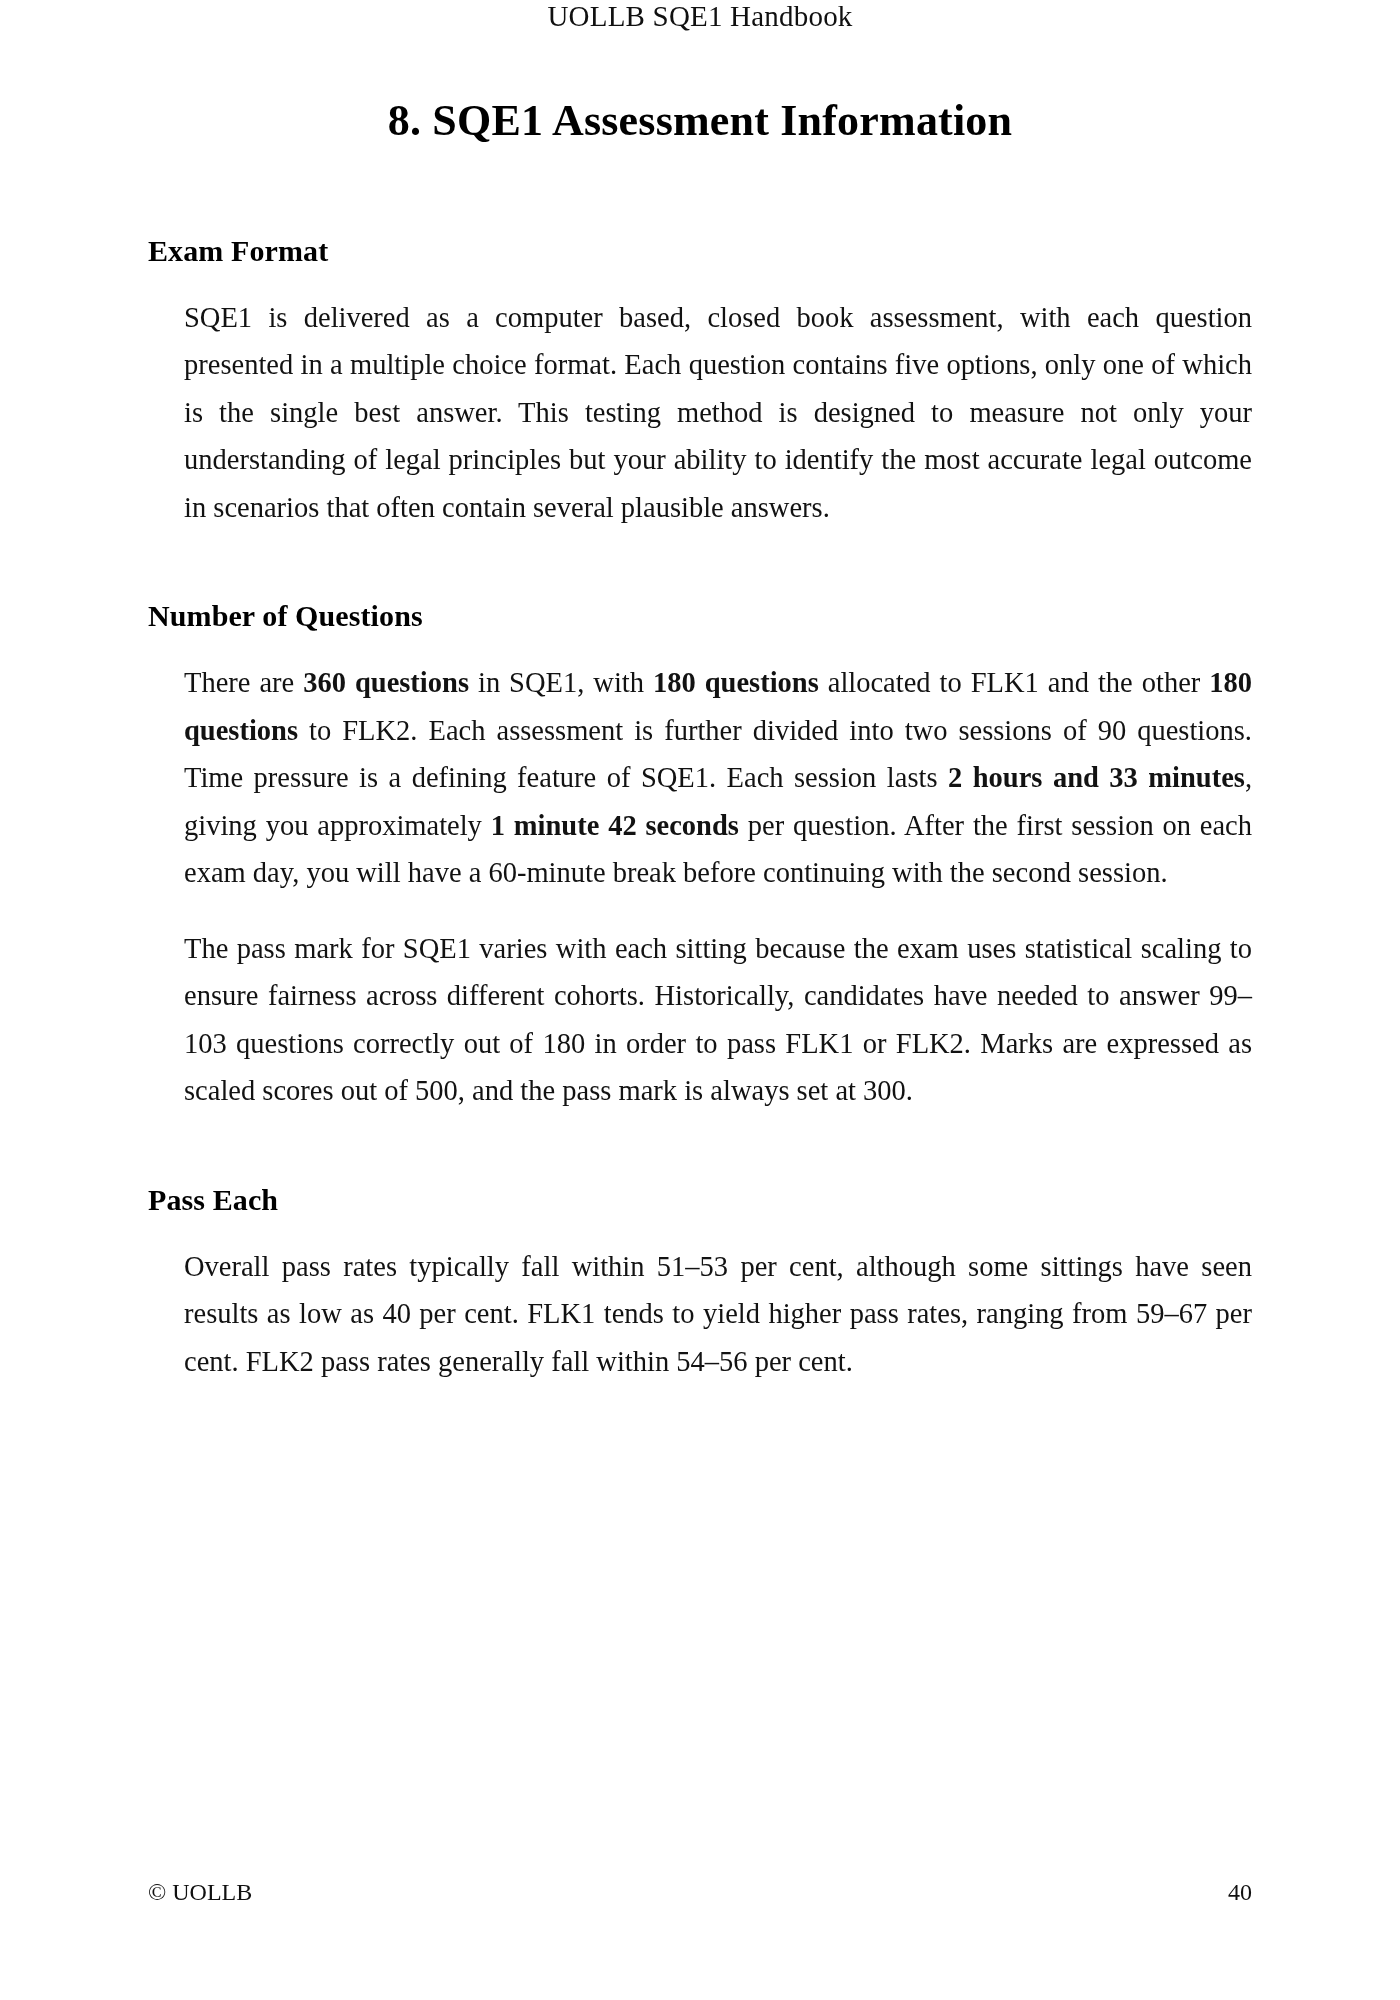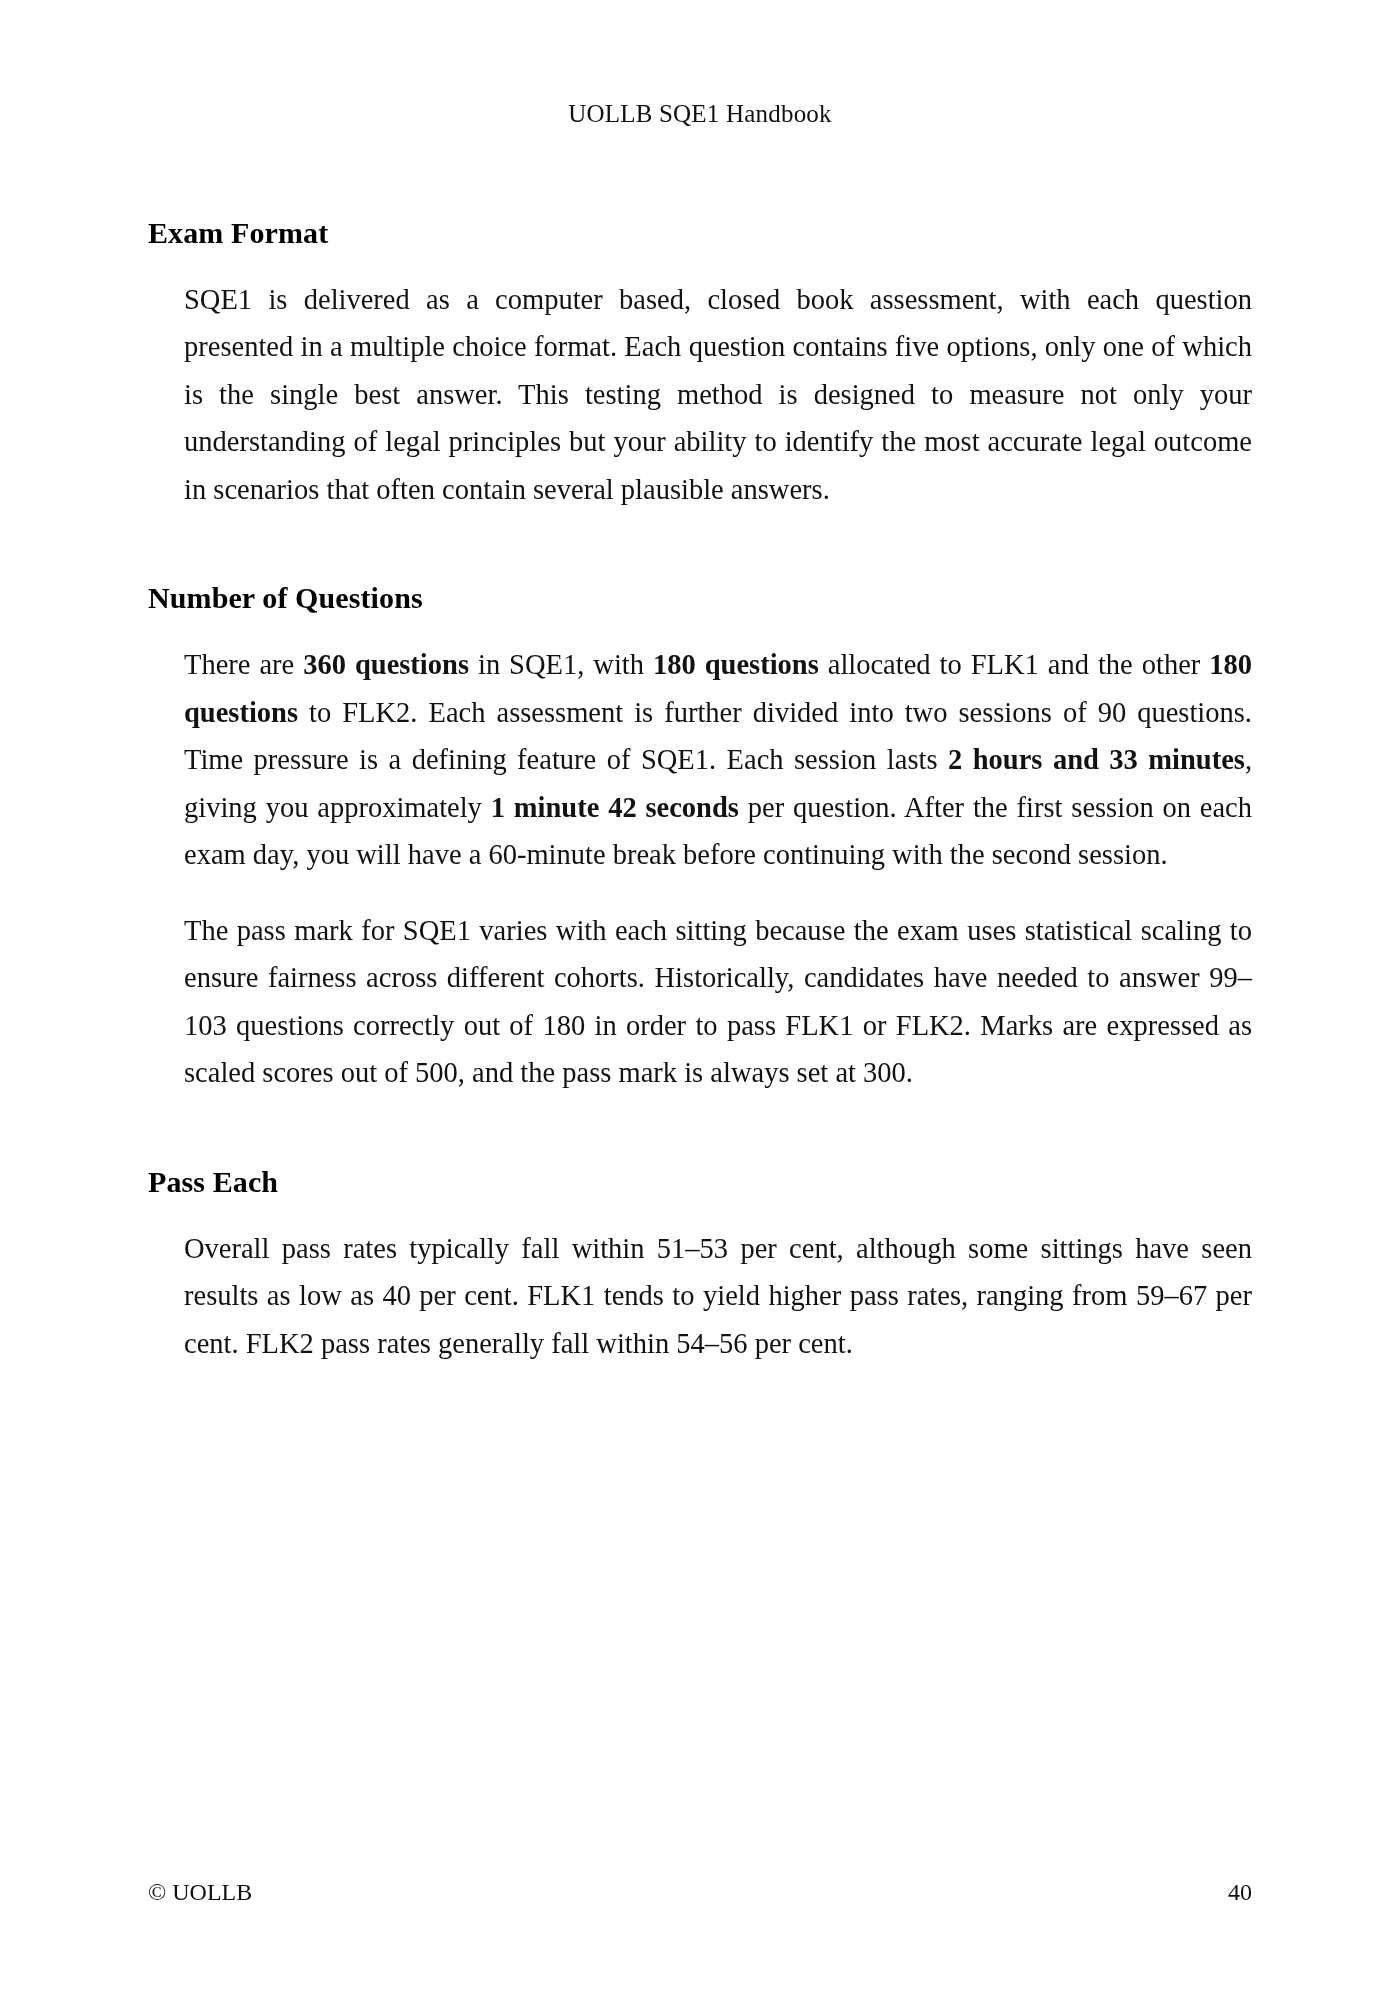--- a/index.html
+++ b/index.html
@@ -24,24 +24,23 @@
   }
   .content {
     position: absolute;
     left: 148px;
     top: 0;
     width: 1104px;
     height: 2000px;
   }
   .running-head {
     text-align: center;
-    font-size: 25px;
+    font-size: 29px;
     letter-spacing: 0.2px;
     color: #101010;
-    padding-top: 100px;
   }
   .doc-title {
     text-align: center;
     font-size: 44px;
     font-weight: bold;
     letter-spacing: 0.2px;
     margin-top: 62px;
     color: #000000;
   }
   .section {
@@ -88,20 +87,21 @@
   }
 </style>
 </head>
 <body>
 
 <div class="page">
   <div class="content">
 
     <div class="running-head">UOLLB SQE1 Handbook</div>
 
+    <h1 class="doc-title">8. SQE1 Assessment Information</h1>
 
     <div class="section first-section">
       <h2 class="section-heading">Exam Format</h2>
       <p class="body-text">SQE1 is delivered as a computer based, closed book assessment, with each question presented in a multiple choice format. Each question contains five options, only one of which is the single best answer. This testing method is designed to measure not only your understanding of legal principles but your ability to identify the most accurate legal outcome in scenarios that often contain several plausible answers.</p>
     </div>
 
     <div class="section">
       <h2 class="section-heading">Number of Questions</h2>
       <p class="body-text">There are <b>360 questions</b> in SQE1, with <b>180 questions</b> allocated to FLK1 and the other <b>180 questions</b> to FLK2. Each assessment is further divided into two sessions of 90 questions. Time pressure is a defining feature of SQE1. Each session lasts <b>2 hours and 33 minutes</b>, giving you approximately <b>1 minute 42 seconds</b> per question. After the first session on each exam day, you will have a 60-minute break before continuing with the second session.</p>
     </div>

